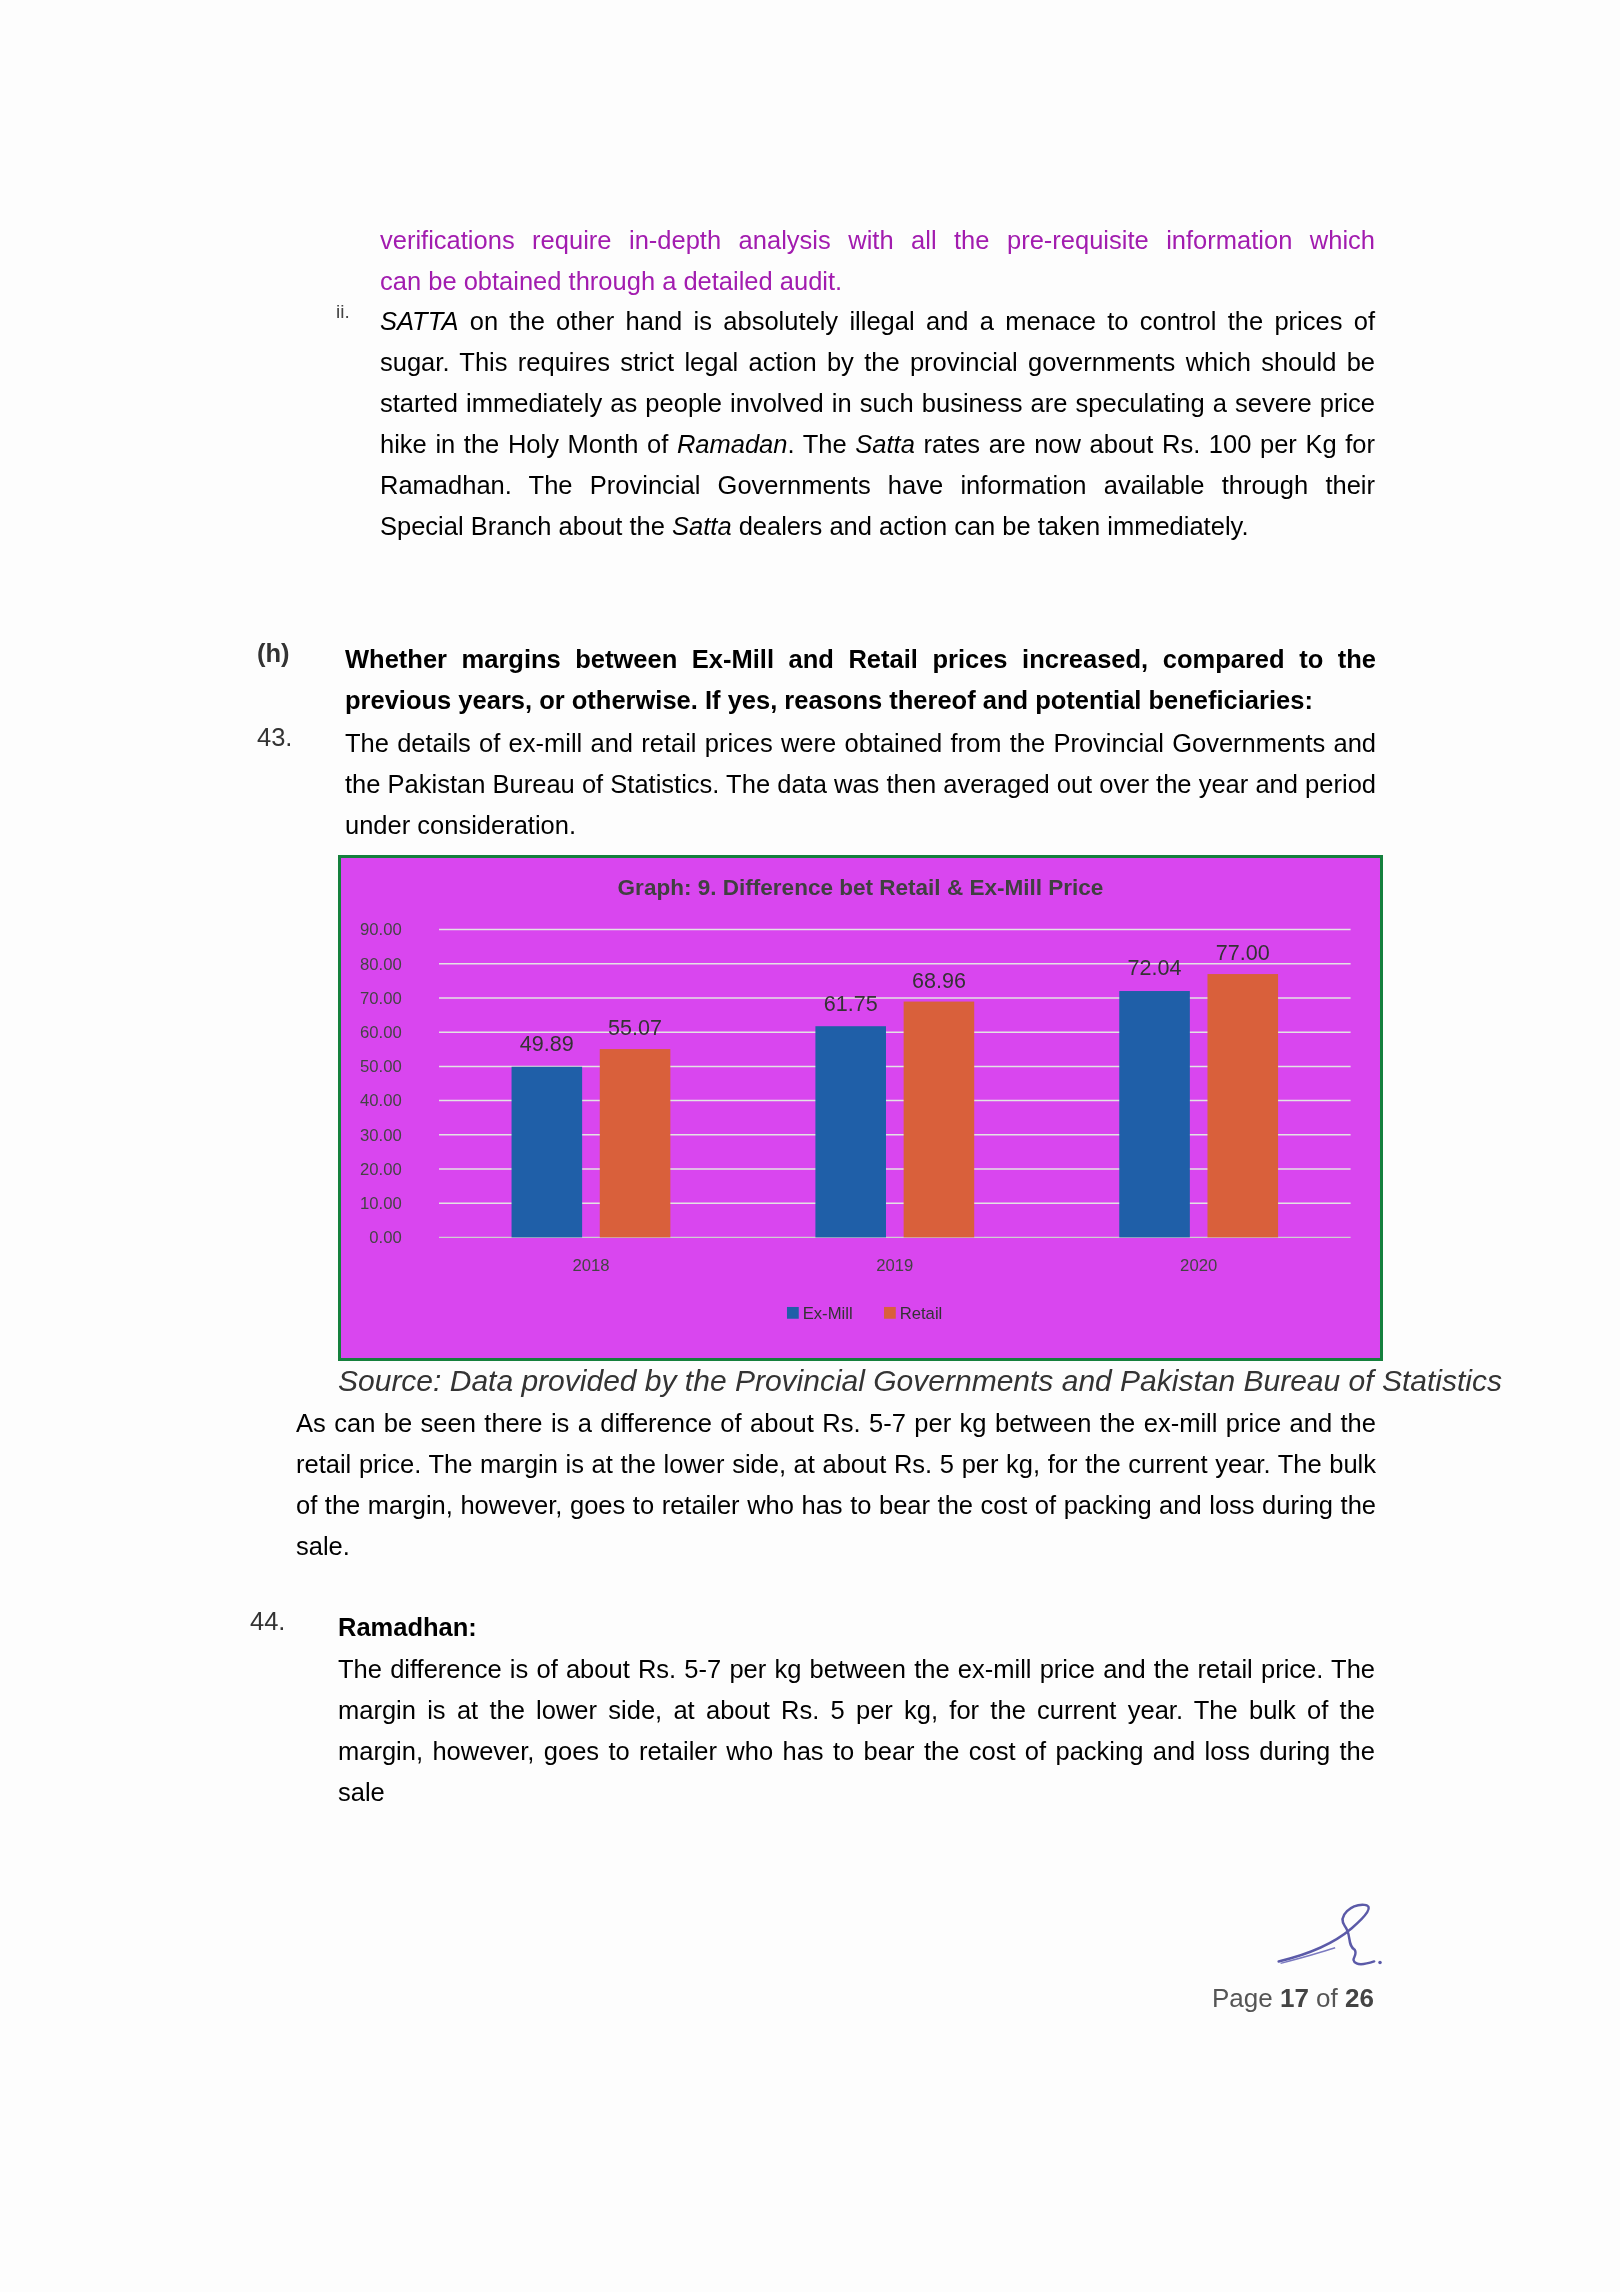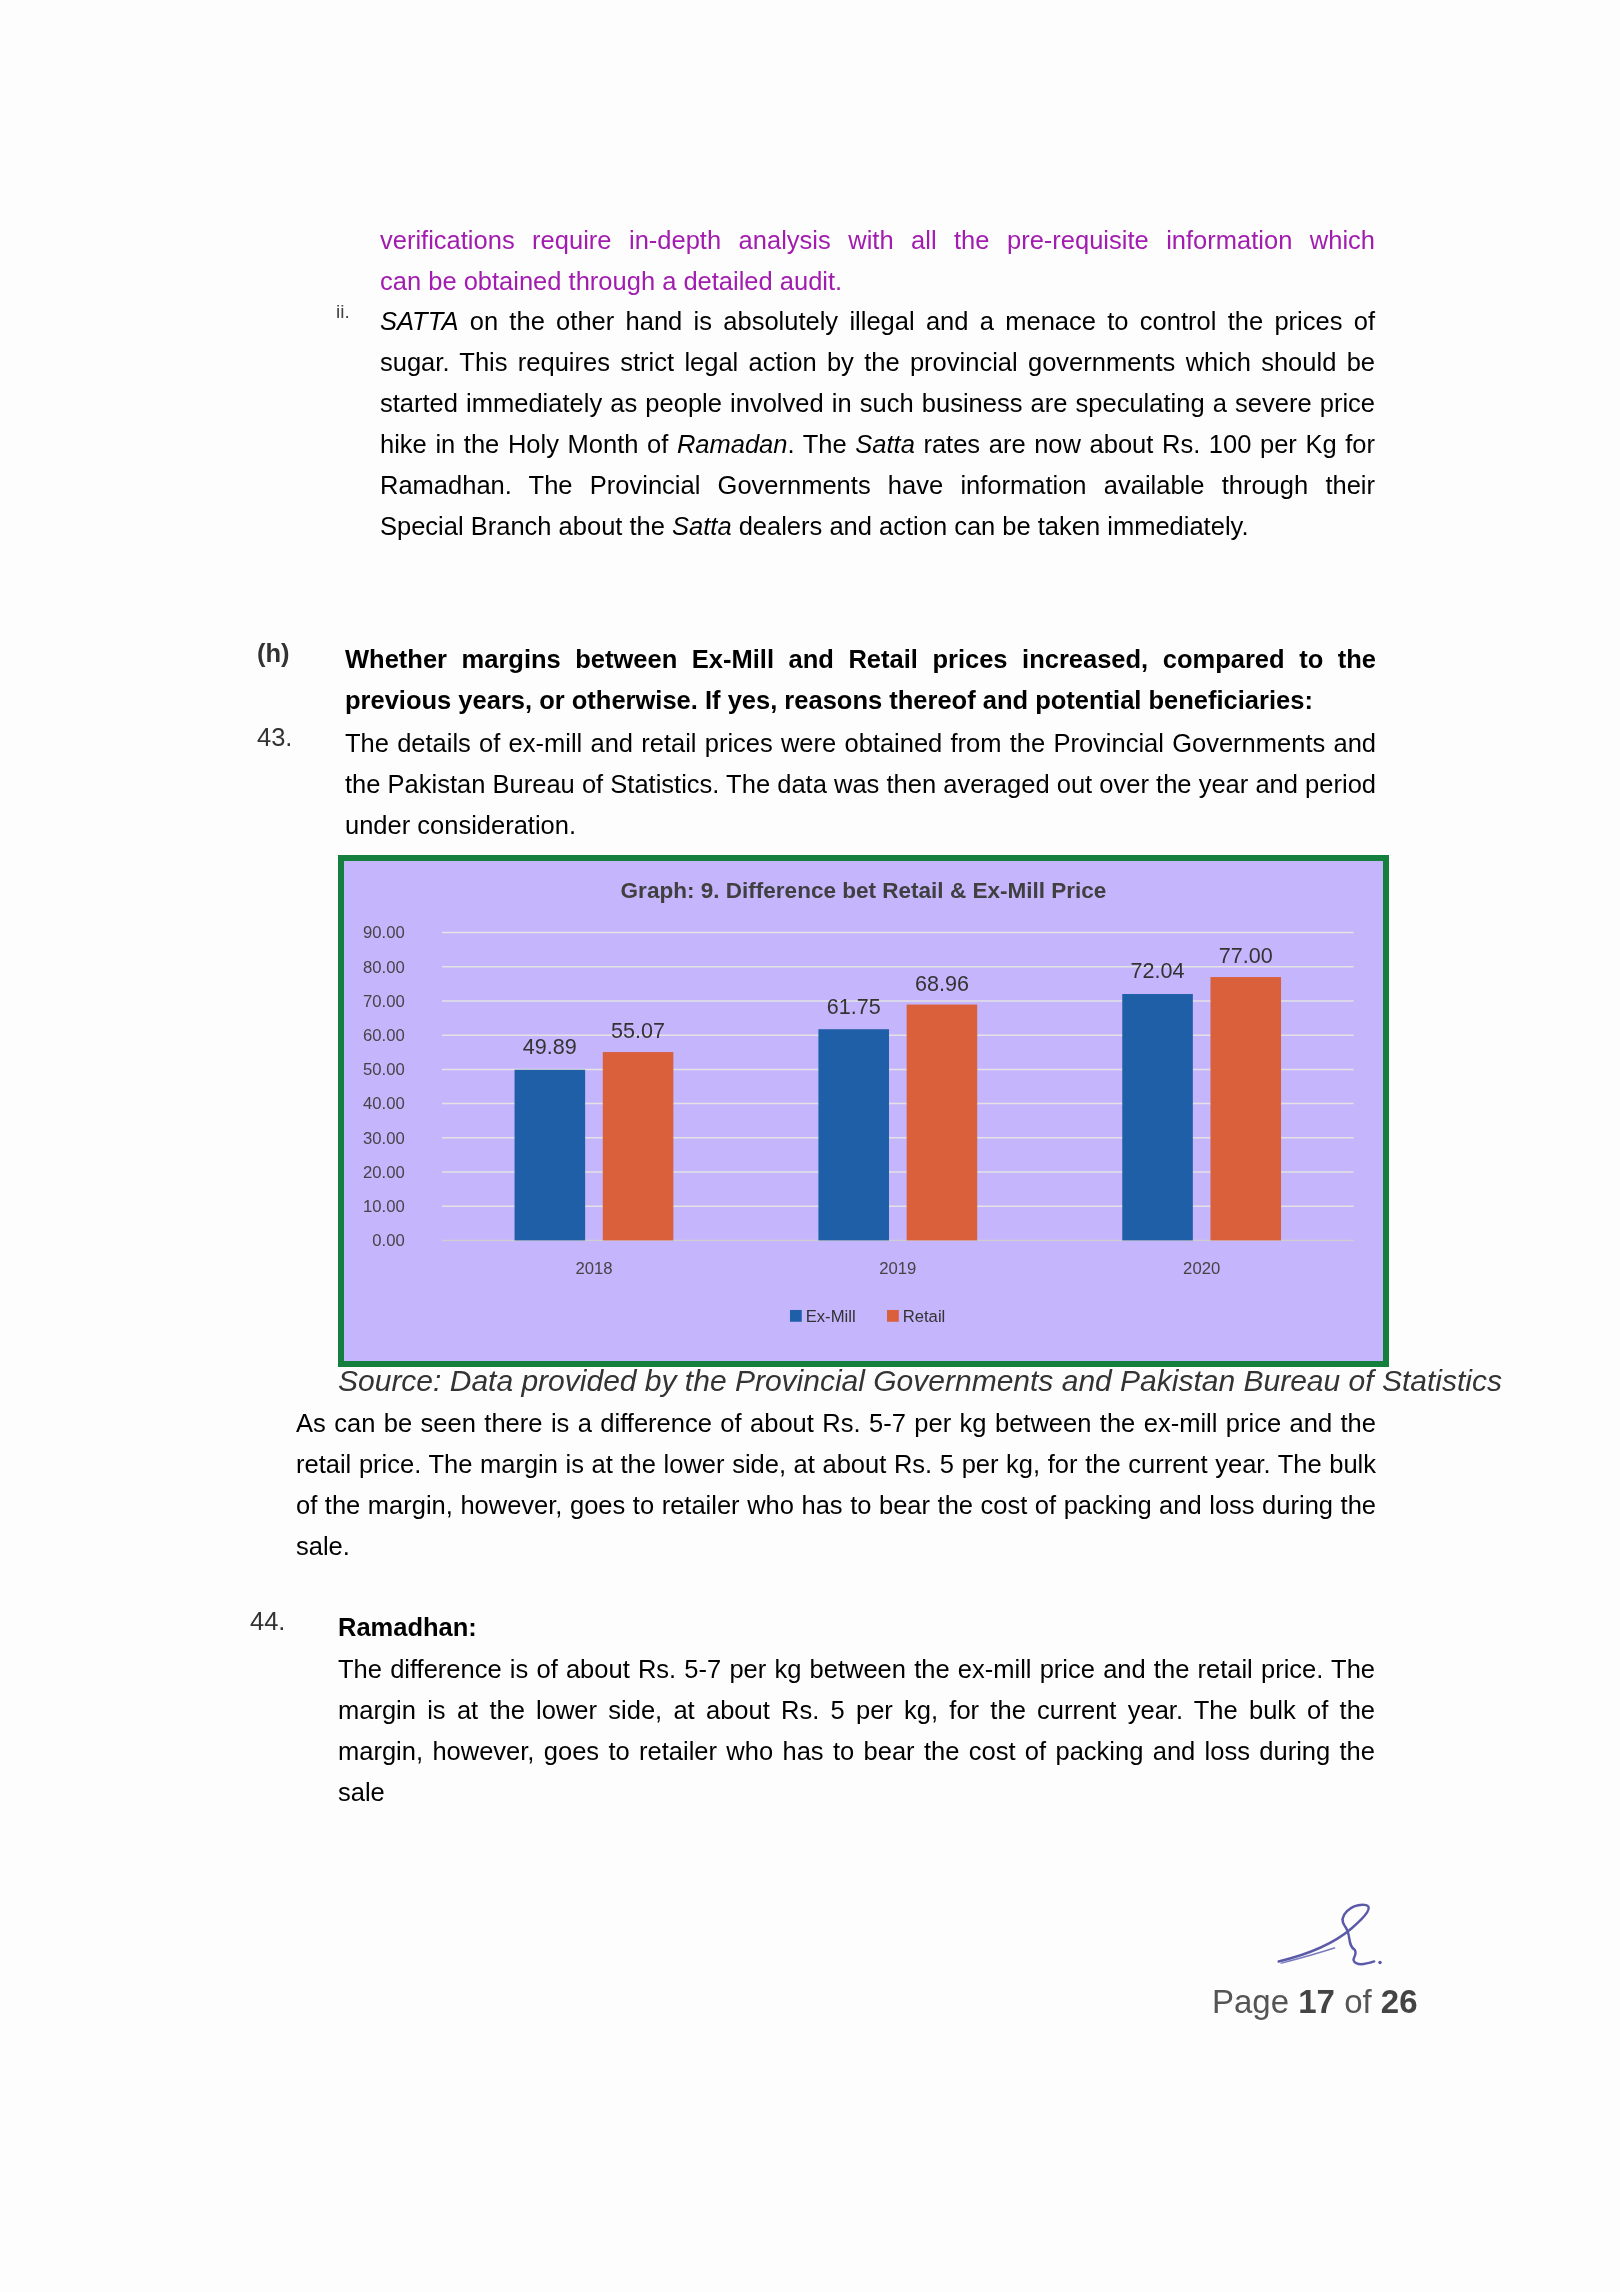--- a/index.html
+++ b/index.html
@@ -15,27 +15,27 @@
     .txt { font-size: 25.5px; line-height: 41px; text-align: justify; color: #000000; }
     .txt.light { color: #555; }
     .block { position: absolute; }
     .roman { position: absolute; left: 336px; font-size: 19px; color: #444; }
     .num { position: absolute; font-size: 25.5px; color: #333; }
     .bold { font-weight: bold; }
     i { font-style: italic; }
 
     #chart-box {
       position: absolute; left: 338px; top: 855px; width: 1039px; height: 500px;
-      background: #c4b5fd; border: 6px solid #15803d;
+      background: #d946ef; border: 3px solid #15803d;
     }
     #chart-box svg { position: absolute; left: 0; top: 0; }
     .source { position: absolute; left: 338px; top: 1364px; font-size: 30px; font-style: italic; color: #333; }
 
     .sig { position: absolute; left: 1259px; top: 1901px; }
-    .pagenum { position: absolute; left: 1212px; top: 1983px; font-size: 33px; color: #555; }
+    .pagenum { position: absolute; left: 1212px; top: 1983px; font-size: 26px; color: #555; }
     .pagenum b { color: #444; }
   </style>
 </head>
 <body>
 
 <div class="page">
 
   <div class="block txt light" style="left:380px; top:220px; width:995px; color:#a21caf;">
     <div style="text-align:justify;text-align-last:justify;">verifications require in-depth analysis with all the pre-requisite information which</div>
     <div>can be obtained through a detailed audit.</div>

